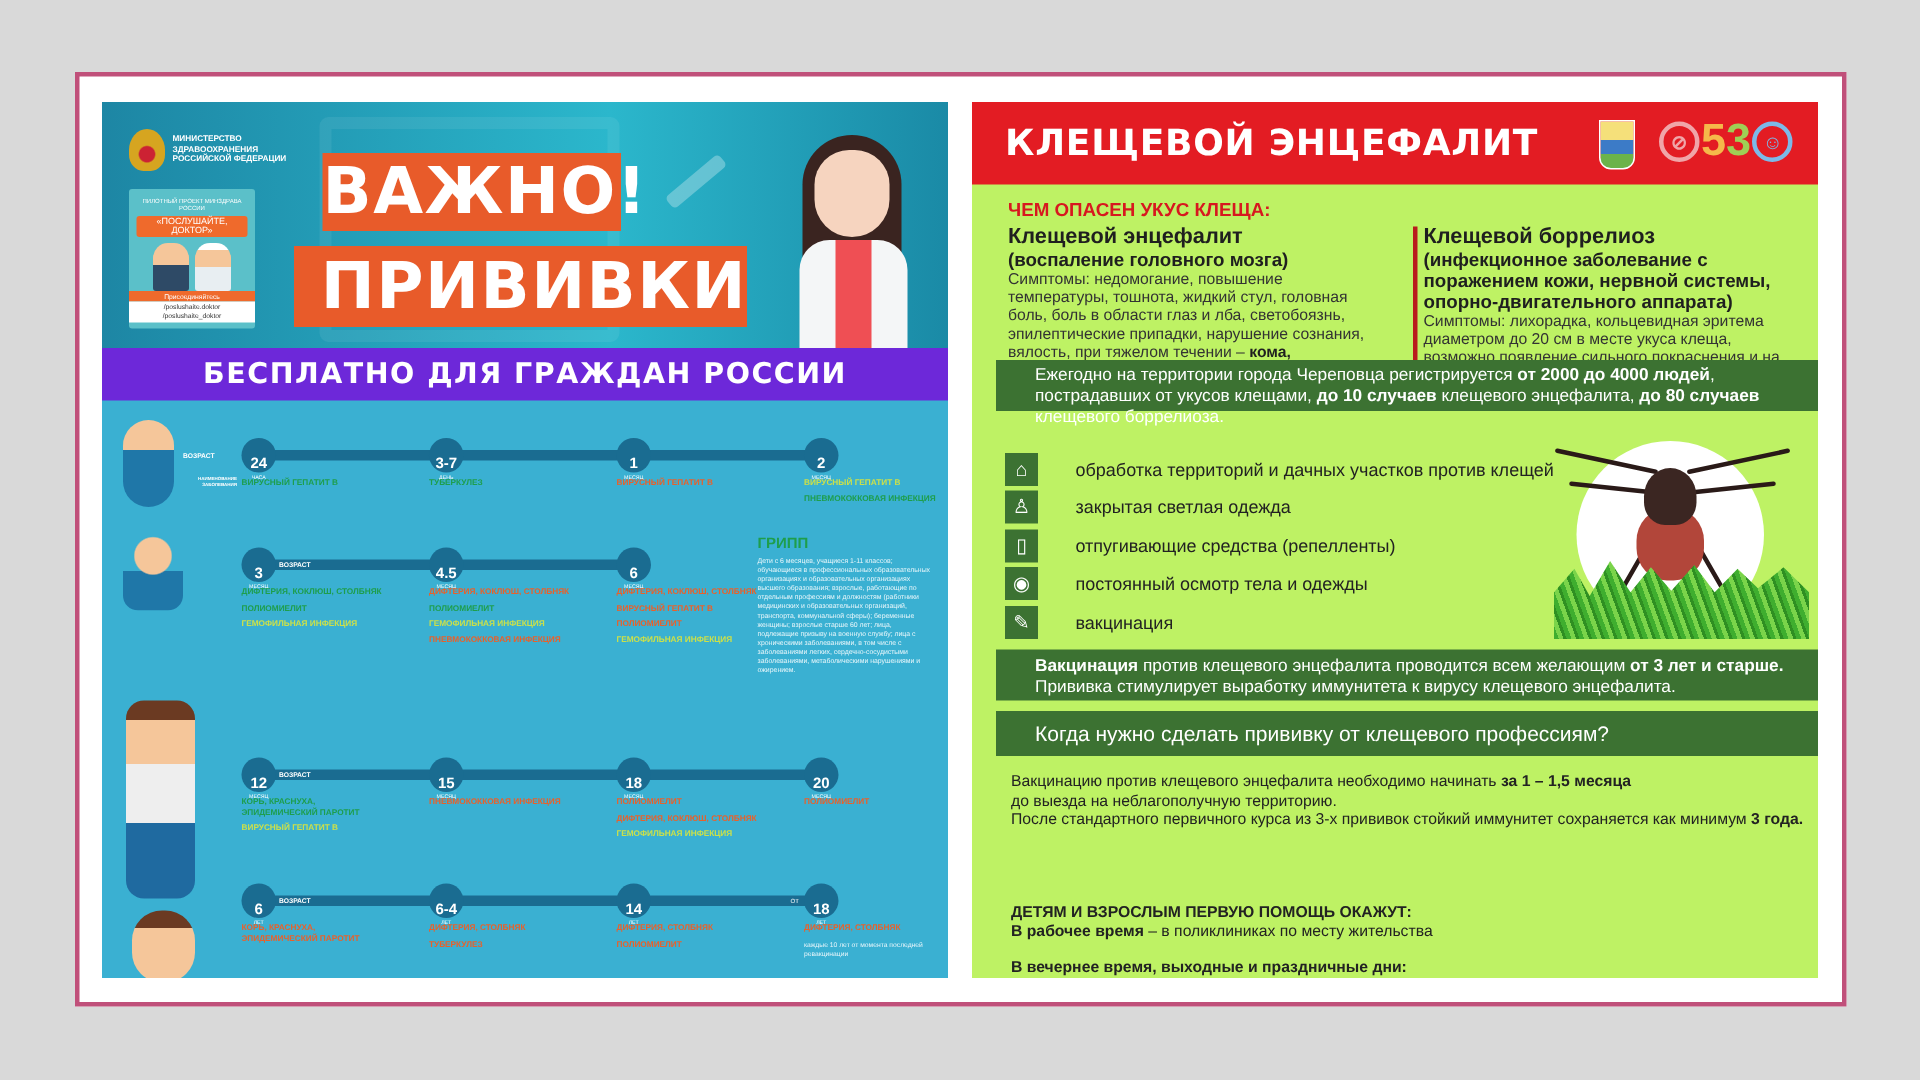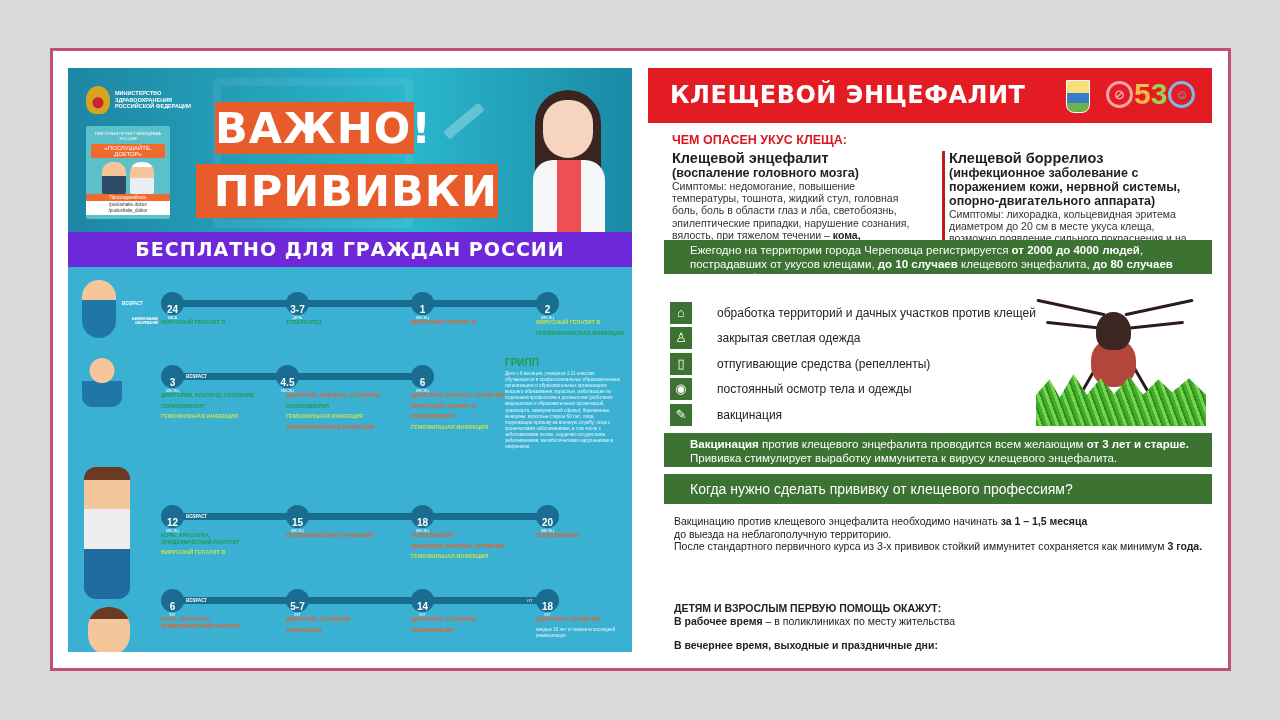--- a/index.html
+++ b/index.html
@@ -38,21 +38,21 @@
 .node .u{display:block;font-size:3.5px;line-height:4px}
 .lbl-age{position:absolute;color:#fff;font-size:4.5px;font-weight:bold}
 .lbl-name{position:absolute;color:#fff;font-size:3px;font-weight:bold;line-height:4px;text-align:right;width:36px}
 .vacc{position:absolute;width:100px;font-size:5.5px;font-weight:bold;line-height:6.5px;text-transform:uppercase}
 .vacc div{margin-bottom:4px}
 .green{color:#1e9e4c}.orange{color:#e8612b}.yellow{color:#cbe04a}
 .flu{position:absolute;left:437px;top:289px;width:118px;color:#e9f7fb;font-size:4.6px;line-height:6.1px}
 .flu-title{color:#1e9e4c;font-weight:bold;font-size:10px;line-height:12px;margin-bottom:2px}
 .note18{color:#e8f6fb;font-size:4.5px;line-height:6px;font-weight:normal;text-transform:none}
 
-.rp{position:absolute;left:648px;top:68px;width:564px;height:584px;background:#ffffff;overflow:hidden;font-family:"Liberation Sans",sans-serif}
+.rp{position:absolute;left:648px;top:68px;width:564px;height:584px;background:#bef264;overflow:hidden;font-family:"Liberation Sans",sans-serif}
 .rp-head{position:absolute;left:0;top:0;width:564px;height:55px;background:#e31c23}
 .rp-title{position:absolute;left:22px;top:12px;color:#fff;font-family:"DejaVu Sans",sans-serif;font-weight:bold;font-size:24px;line-height:30px;letter-spacing:.5px}
 .coat{position:absolute;left:418px;top:12px;width:24px;height:33px;background:linear-gradient(#f5e07a 0 40%,#3c7bc7 40% 70%,#6bb34a 70%);border:1px solid #fff;border-radius:0 0 8px 8px}
 .logo530{position:absolute;left:458px;top:10px;display:flex;align-items:center;gap:1px}
 .circ{width:27px;height:27px;border-radius:50%;border:3px solid #f0a5a8;color:#f0a5a8;font-weight:bold;font-size:13px;text-align:center;line-height:21px}
 .digits{font-size:30px;font-weight:bold;line-height:32px;color:#f5b84a}
 .digits span:nth-child(2){color:#9fcf55}
 .circ.blue{border-color:#7cb9e8;color:#7cb9e8}
 .sec-red{position:absolute;color:#d7181f;font-weight:bold}
 .danger-label{left:24px;top:65px;font-size:12.5px}
@@ -161,21 +161,21 @@
         <div class="lbl-age" style="left: 118px; top: 9px;">ВОЗРАСТ</div>
         <div class="node" style="left: 93px; top: 0px;">
           <span class="n">3</span>
           <span class="u">МЕСЯЦ</span>
         </div>
         <div class="vacc" style="left: 93px; top: 27px;">
           <div class="green">ДИФТЕРИЯ, КОКЛЮШ, СТОЛБНЯК</div>
           <div class="green">ПОЛИОМИЕЛИТ</div>
           <div class="yellow">ГЕМОФИЛЬНАЯ ИНФЕКЦИЯ</div>
         </div>
-        <div class="node" style="left: 208px; top: 0px;">
+        <div class="node" style="left: 218px; top: 0px;">
           <span class="n">4.5</span>
           <span class="u">МЕСЯЦ</span>
         </div>
         <div class="vacc" style="left: 218px; top: 27px;">
           <div class="orange">ДИФТЕРИЯ, КОКЛЮШ, СТОЛБНЯК</div>
           <div class="green">ПОЛИОМИЕЛИТ</div>
           <div class="yellow">ГЕМОФИЛЬНАЯ ИНФЕКЦИЯ</div>
           <div class="orange">ПНЕВМОКОККОВАЯ ИНФЕКЦИЯ</div>
         </div>
         <div class="node" style="left: 343px; top: 0px;">
@@ -230,21 +230,21 @@
         <div class="track" style="left: 100px; top: 8px; width: 375px;"></div>
         <div class="lbl-age" style="left: 118px; top: 9px;">ВОЗРАСТ</div>
         <div class="node" style="left: 93px; top: 0px;">
           <span class="n">6</span>
           <span class="u">ЛЕТ</span>
         </div>
         <div class="vacc" style="left: 93px; top: 27px;">
           <div class="orange">КОРЬ, КРАСНУХА, ЭПИДЕМИЧЕСКИЙ ПАРОТИТ</div>
         </div>
         <div class="node" style="left: 218px; top: 0px;">
-          <span class="n">5-7</span>
+          <span class="n">6-4</span>
           <span class="u">ЛЕТ</span>
         </div>
         <div class="vacc" style="left: 218px; top: 27px;">
           <div class="orange">ДИФТЕРИЯ, СТОЛБНЯК</div>
           <div class="orange">ТУБЕРКУЛЕЗ</div>
         </div>
         <div class="node" style="left: 343px; top: 0px;">
           <span class="n">14</span>
           <span class="u">ЛЕТ</span>
         </div>

